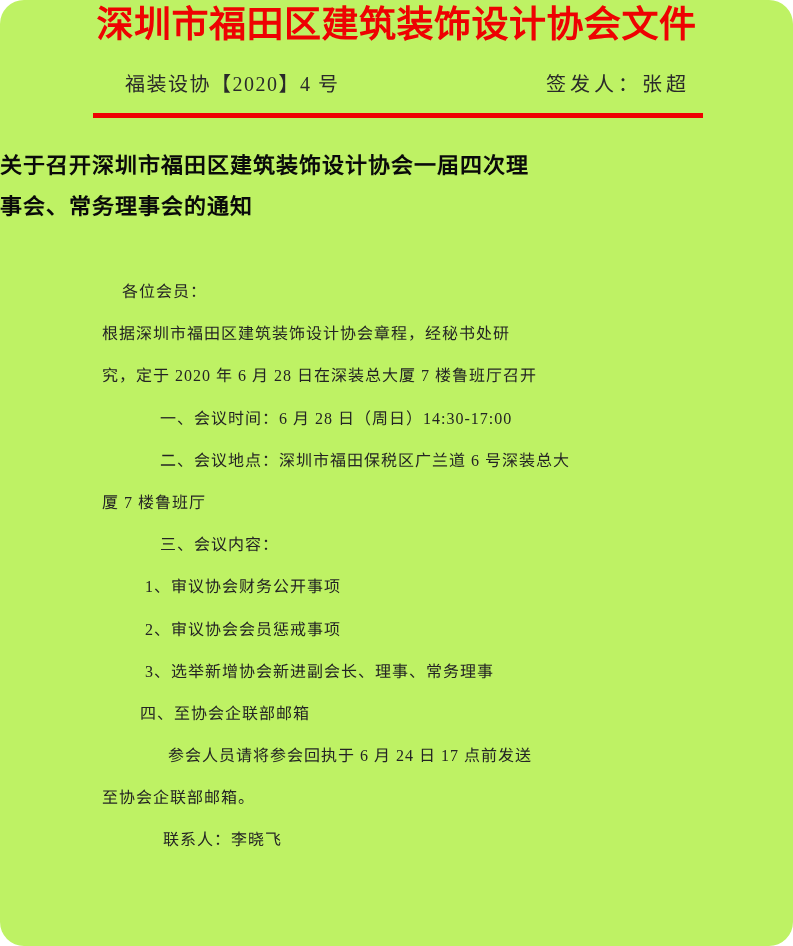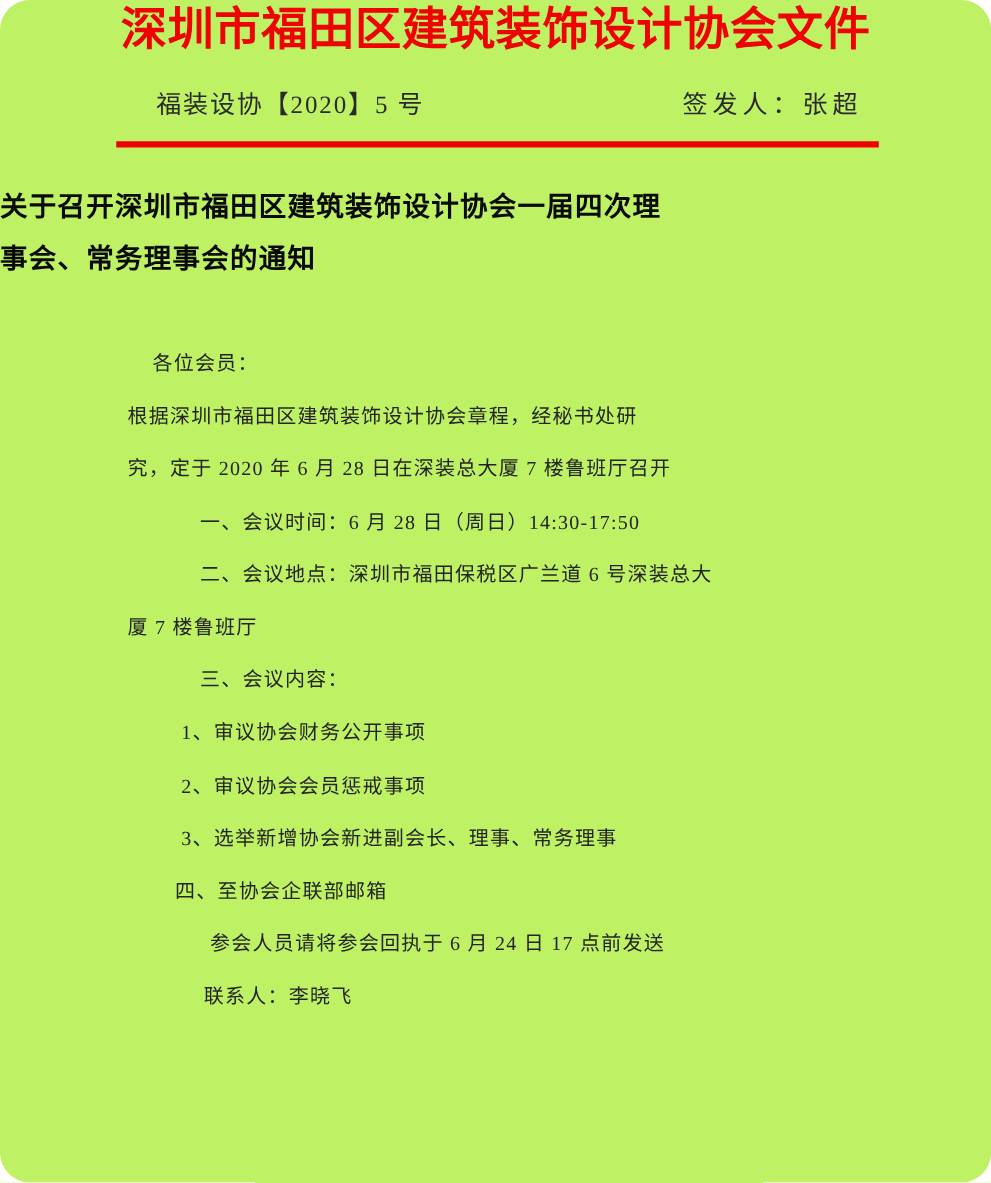--- a/index.html
+++ b/index.html
@@ -87,40 +87,41 @@
   .ml66{margin-left:66px;}
 </style>
 </head>
 <body>
 
 <div class="page">
 
   <div class="org-title">深圳市福田区建筑装饰设计协会文件</div>
 
   <div class="meta-row">
-    <span class="doc-number">福装设协【2020】5 号</span>
+    <span class="doc-number">福装设协【2020】4 号</span>
     <span class="issuer">签发人：张超</span>
   </div>
 
   <div class="red-rule"></div>
 
   <div class="subject">
     <div>关于召开深圳市福田区建筑装饰设计协会一届四次理</div>
     <div>事会、常务理事会的通知</div>
   </div>
 
   <div class="body-text">
     <div class="line ml20">各位会员：</div>
     <div class="line ml50">根据深圳市福田区建筑装饰设计协会章程，经秘书处研</div>
     <div class="line">究，定于 2020 年 6 月 28 日在深装总大厦 7 楼鲁班厅召开</div>
-    <div class="line ml58">一、会议时间：6 月 28 日（周日）14:30-17:50</div>
+    <div class="line ml58">一、会议时间：6 月 28 日（周日）14:30-17:00</div>
     <div class="line ml58">二、会议地点：深圳市福田保税区广兰道 6 号深装总大</div>
     <div class="line">厦 7 楼鲁班厅</div>
     <div class="line ml58">三、会议内容：</div>
     <div class="line ml43">1、审议协会财务公开事项</div>
     <div class="line ml43">2、审议协会会员惩戒事项</div>
     <div class="line ml43">3、选举新增协会新进副会长、理事、常务理事</div>
     <div class="line ml38">四、至协会企联部邮箱</div>
     <div class="line ml66">参会人员请将参会回执于 6 月 24 日 17 点前发送</div>
+    <div class="line">至协会企联部邮箱。</div>
     <div class="line ml61">联系人：李晓飞</div>
   </div>
 
 </div>
 
 </body></html>

